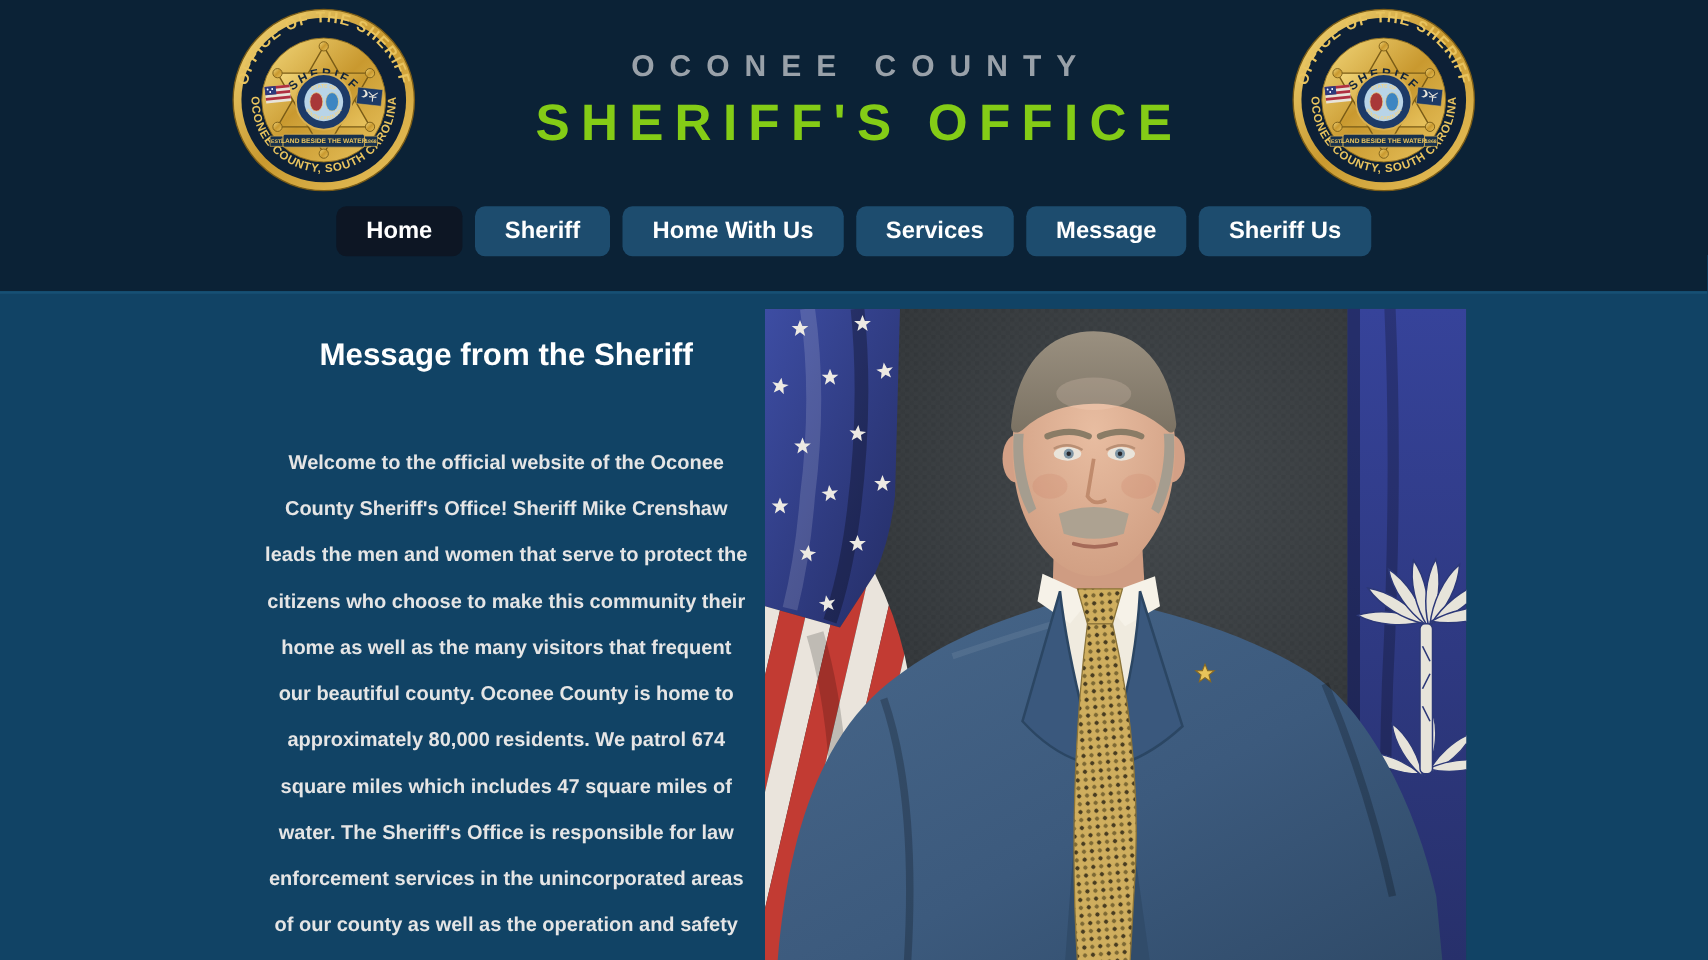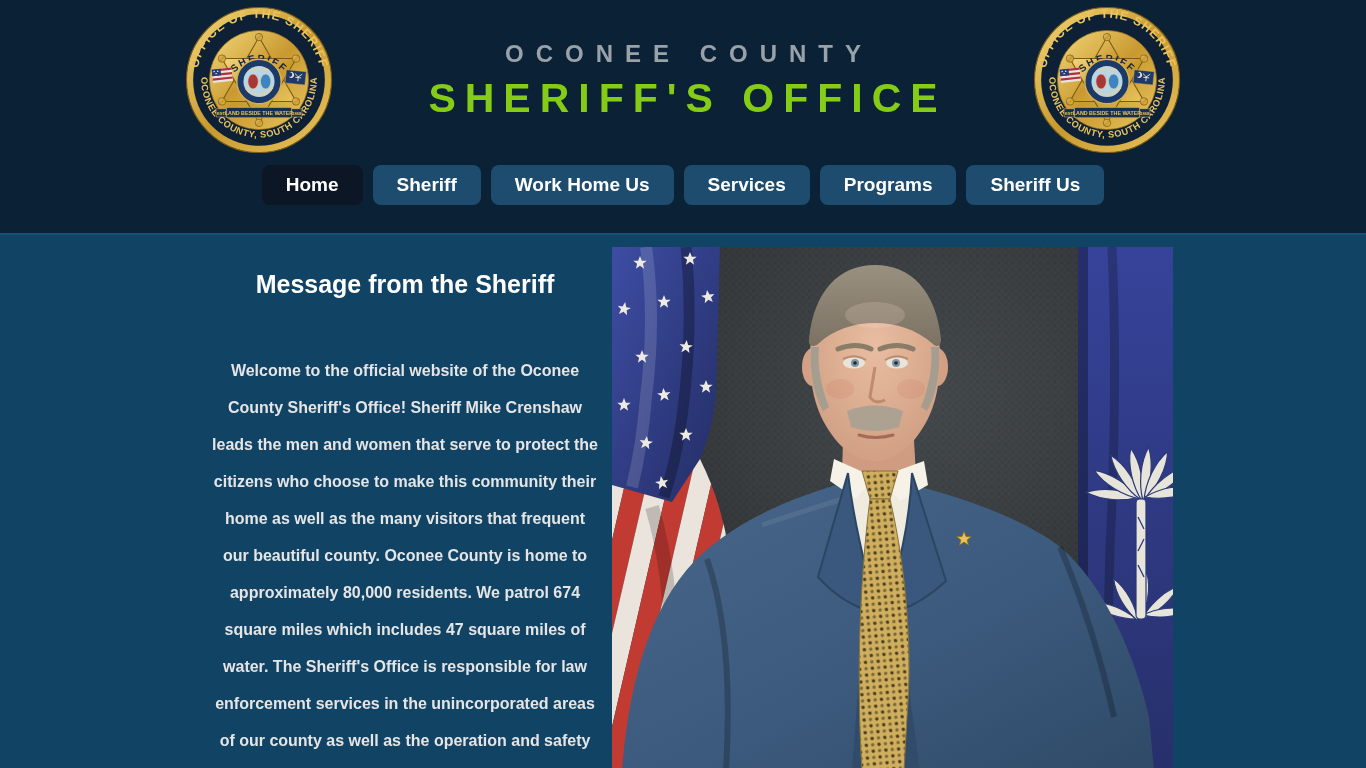--- a/index.html
+++ b/index.html
@@ -127,23 +127,23 @@
       <div class="site-subtitle">OCONEE COUNTY</div>
       <div class="site-title">SHERIFF'S OFFICE</div>
     </div>
     <svg class="badge" viewBox="0 0 200 200">
         <use href="#badge"></use>
       </svg>
   </div>
   <nav class="main-nav">
     <a class="nav-btn active">Home</a>
     <a class="nav-btn">Sheriff</a>
-    <a class="nav-btn">Work Home Us</a>
+    <a class="nav-btn">Home With Us</a>
     <a class="nav-btn">Services</a>
-    <a class="nav-btn">Programs</a>
+    <a class="nav-btn">Message</a>
     <a class="nav-btn">Sheriff Us</a>
   </nav>
 </header>
 
 <main class="content">
   <div class="bottom-strip"></div>
 
   <section class="message">
     <h1>Message from the Sheriff</h1>
     <p>Welcome to the official website of the Oconee County Sheriff's Office! Sheriff Mike Crenshaw leads the men and women that serve to protect the citizens who choose to make this community their home as well as the many visitors that frequent our beautiful county. Oconee County is home to approximately 80,000 residents. We patrol 674 square miles which includes 47 square miles of water. The Sheriff's Office is responsible for law enforcement services in the unincorporated areas of our county as well as the operation and safety of the Oconee County Detention Center, the 911 Emergency Operations Center, and the Oconee County Animal Shelter.</p>

